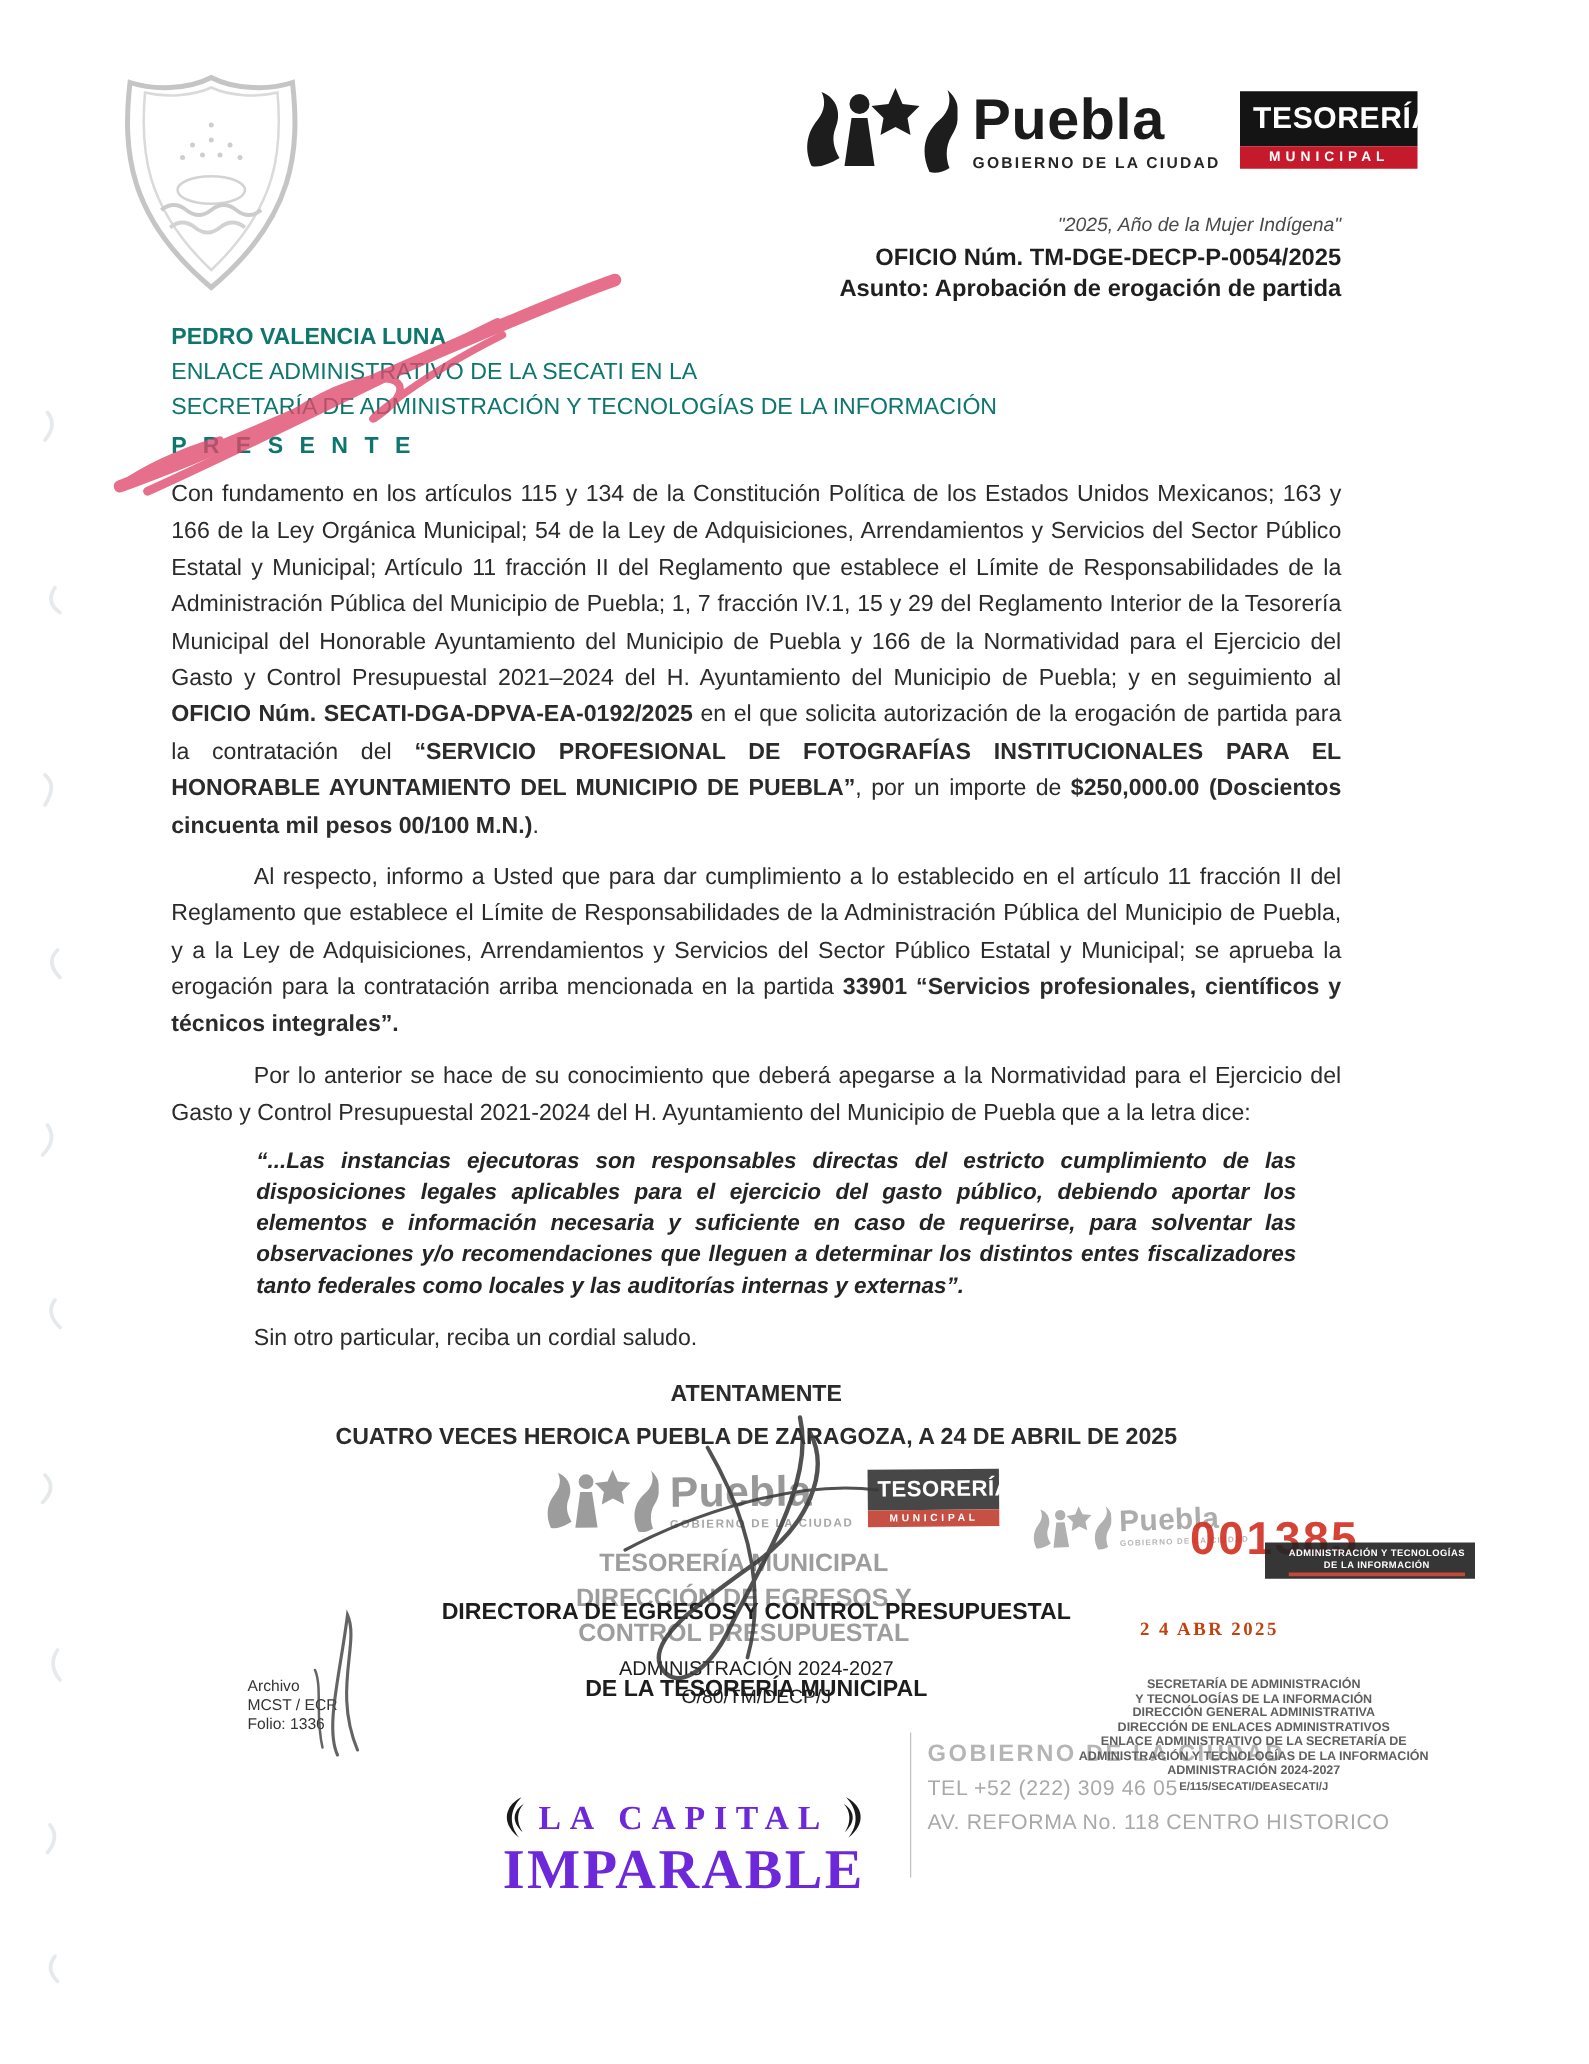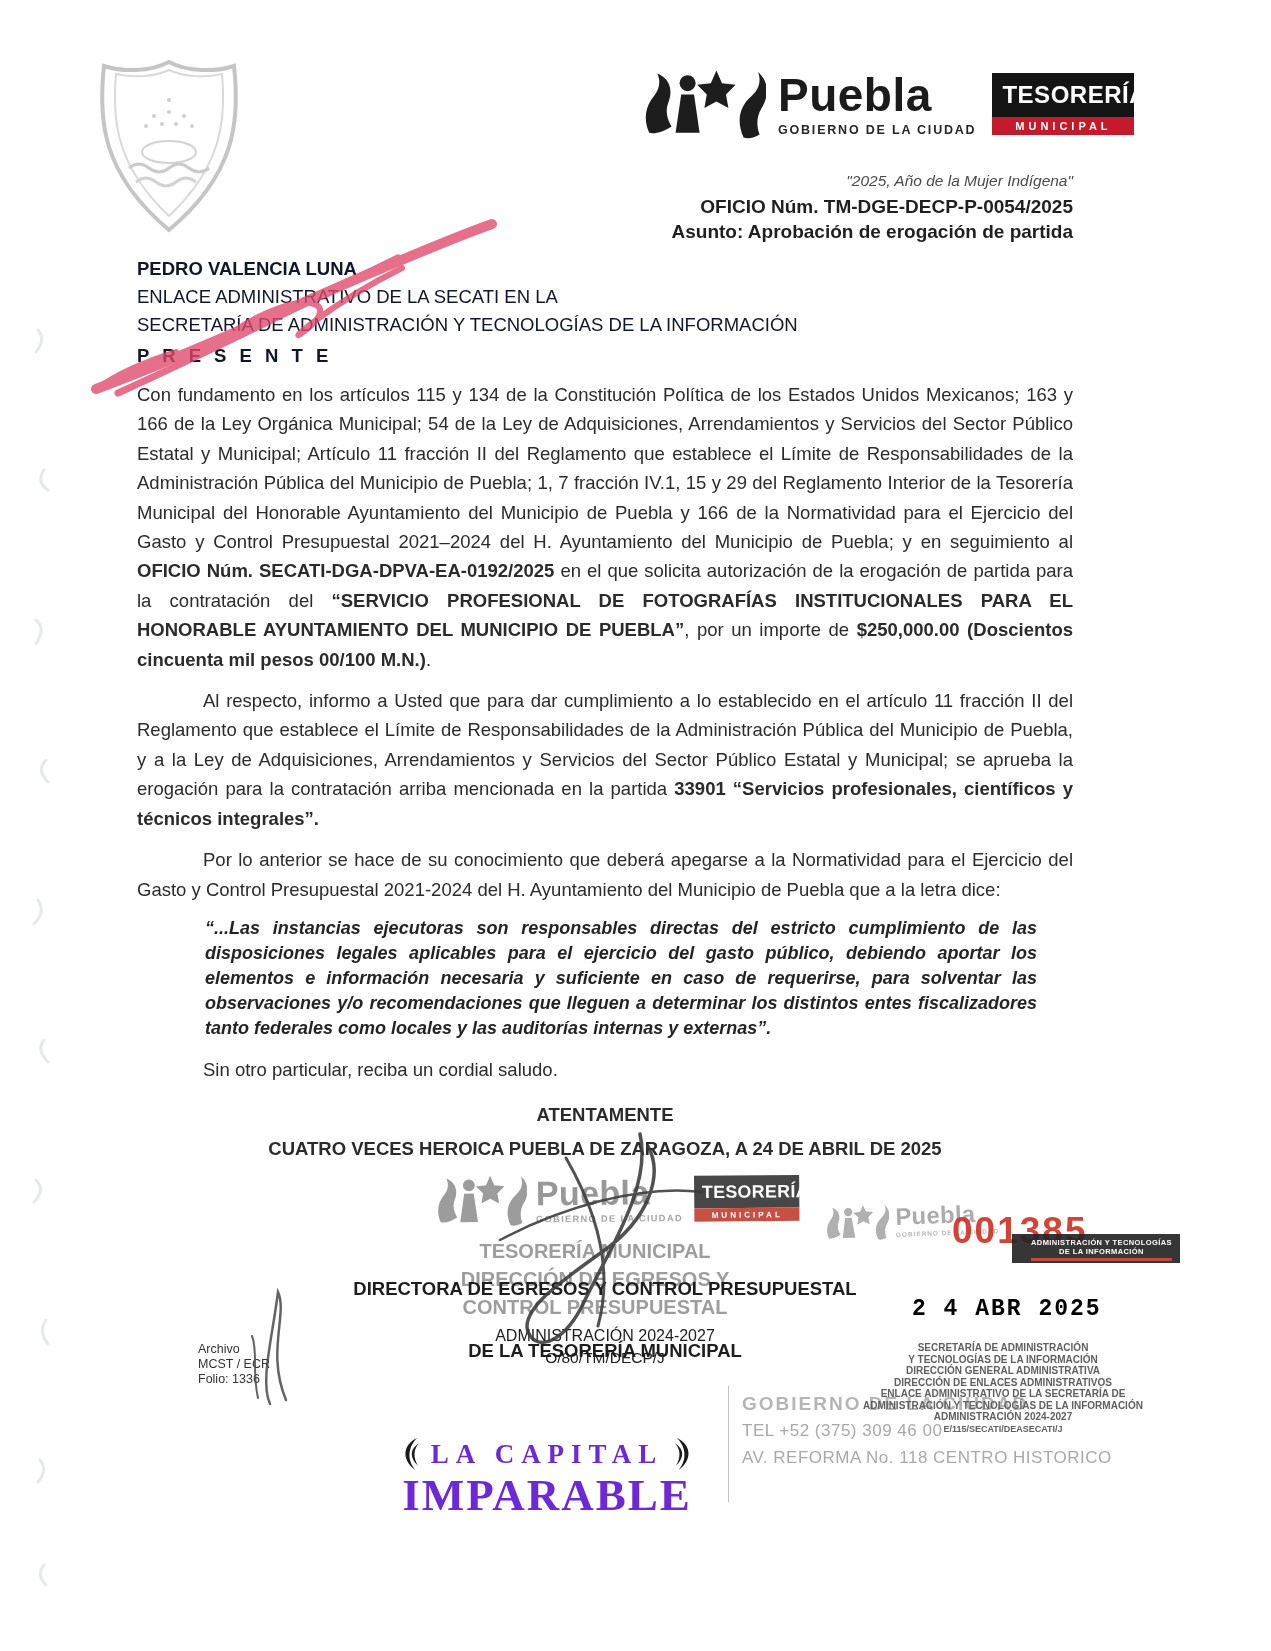--- a/index.html
+++ b/index.html
@@ -18,21 +18,21 @@
   .brand-sub{font-size:12.5px;font-weight:700;letter-spacing:1.8px;color:#262626;margin-top:5px;white-space:nowrap;}
   .brand-badge{margin-left:4px;width:142px;flex:0 0 auto;}
   .badge-top{background:#141414;color:#ffffff;font-size:24px;font-weight:800;padding:8px 10px;text-align:center;letter-spacing:.5px;}
   .badge-bottom{background:#c41a2b;color:#ffffff;font-size:11px;font-weight:700;letter-spacing:4px;text-align:center;padding:3px 0;}
 
   .year-motto{position:absolute;right:198px;top:172px;font-size:15.5px;font-style:italic;color:#4a4a4a;}
   .oficio-num{position:absolute;right:198px;top:196px;font-size:19px;font-weight:800;color:#1f1f1f;}
   .asunto{position:absolute;right:198px;top:221px;font-size:19px;font-weight:800;color:#1f1f1f;}
 
   
-  .recipient{position:absolute;left:137px;top:255px;font-size:18.5px;line-height:28px;color:#0f172a;}
+  .recipient{position:absolute;left:137px;top:255px;font-size:18.5px;line-height:28px;color:#0f766e;}
   .recipient .rname{font-weight:800;}
   .recipient .presente{font-weight:800;letter-spacing:4px;margin-top:3px;}
 
   
   .docbody{position:absolute;left:137px;top:380px;width:936px;font-size:18.5px;line-height:29.4px;text-align:justify;color:#2b2b2b;}
   .docbody p{margin:0 0 12px 0;}
   .docbody .indent{text-indent:66px;}
   .legal-quote{margin:2px 36px 14px 68px !important;font-weight:700;font-style:italic;font-size:18px;line-height:25px;color:#242424;}
   .closing{margin-bottom:16px !important;}
   .atent{font-weight:800;text-align:center;text-indent:0;margin:14px 0 4px 0 !important;}
@@ -56,21 +56,21 @@
   .stitle1{top:1278px;font-size:18.5px;font-weight:800;}
   .stitle2{top:1340px;font-size:18.5px;font-weight:800;}
   .sadmin{top:1327px;font-size:16px;font-weight:500;}
   .sref{top:1349px;font-size:15.5px;font-weight:500;}
 
   
   .folio{position:absolute;left:952px;top:1210px;font-size:37px;font-weight:800;color:#d23226;letter-spacing:2px;z-index:1;opacity:.92;}
   .secati-badge{position:absolute;left:1012px;top:1234px;background:#252525;color:#fff;padding:4px 8px 2px 19px;z-index:2;opacity:.92;text-align:center;}
   .secati-badge .bl{font-size:7.5px;font-weight:700;letter-spacing:.4px;line-height:9px;white-space:nowrap;}
   .secati-badge .redbar{height:3px;background:#c0392b;margin-top:2px;}
-  .date-stamp{position:absolute;left:912px;top:1296px;font-family:Liberation Mono, monospace;font-size:23px;font-weight:700;color:#000000;letter-spacing:2px;z-index:1;white-space:nowrap;}
+  .date-stamp{position:absolute;left:912px;top:1296px;font-family:Liberation Serif, serif;font-size:15px;font-weight:700;color:#c2410c;letter-spacing:2px;z-index:1;white-space:nowrap;}
   .received-lines{position:absolute;left:858px;top:1342px;width:290px;text-align:center;z-index:2;color:#5f5f5f;font-weight:700;}
   .received-lines div{font-size:10px;line-height:11.5px;white-space:nowrap;}
   .received-lines div:last-child{font-size:9px;margin-top:1px;}
 
   
   .archive{position:absolute;left:198px;top:1342px;font-size:12.5px;line-height:15px;color:#333;}
 
   
   .footer-divider{position:absolute;left:728px;top:1386px;width:1px;height:116px;background:#c2c2c2;}
   .footer-contact{position:absolute;left:742px;top:1390px;line-height:27px;white-space:nowrap;z-index:1;}
@@ -211,21 +211,21 @@
 
   <div class="archive">
     <div>Archivo</div>
     <div>MCST / ECR</div>
     <div>Folio: 1336</div>
   </div>
 
   <div class="footer-divider"></div>
   <div class="footer-contact">
     <div class="f-gob">GOBIERNO DE LA CIUDAD</div>
-    <div class="f-line">TEL +52 (375) 309 46 00</div>
+    <div class="f-line">TEL +52 (222) 309 46 05</div>
     <div class="f-line">AV. REFORMA No. 118 CENTRO HISTORICO</div>
   </div>
 
   <div class="capital">
     <div class="capital-top">
       <svg class="capital-orn" viewBox="0 0 24 40">
         <path d="M20 2 C4 10 2 26 18 38 C8 26 10 12 20 2 Z" fill="#1a1a1a"></path>
         <path d="M22 8 C12 14 11 24 21 33 C15 24 16 14 22 8 Z" fill="#1a1a1a"></path>
       </svg>
       <span class="txt">LA CAPITAL</span>

